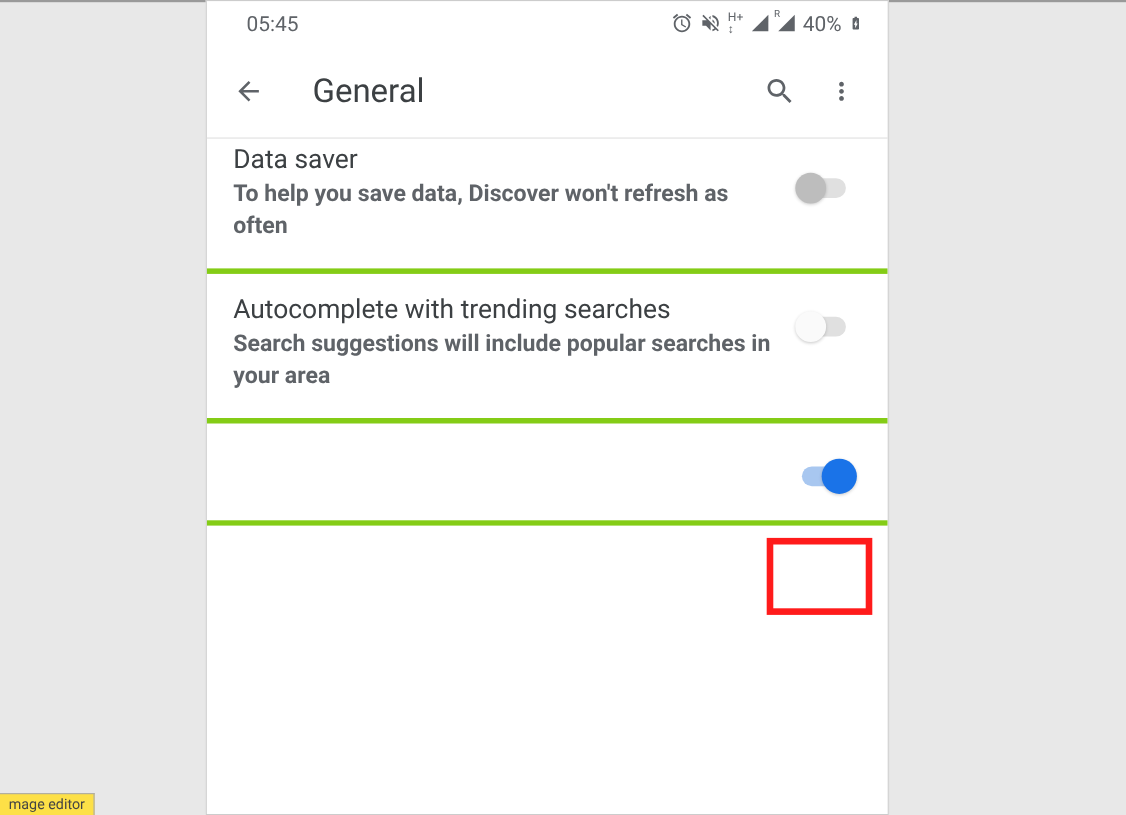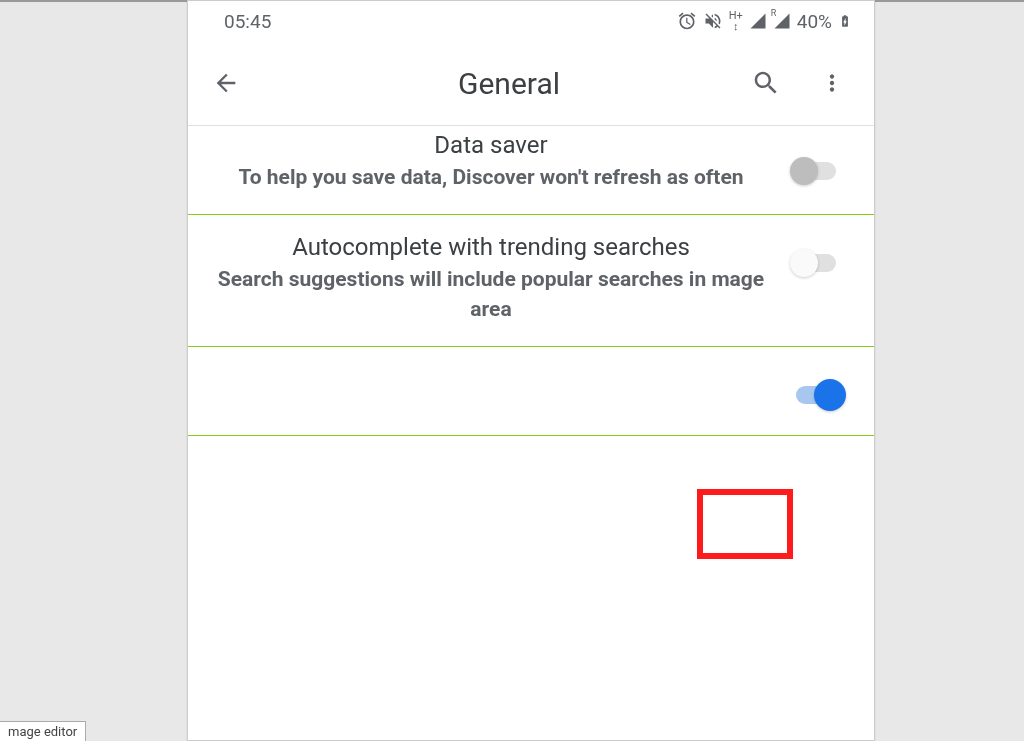--- a/index.html
+++ b/index.html
@@ -12,26 +12,25 @@
       font-family: 'Roboto', -apple-system, sans-serif;
       width: 1024px;
       height: 741px;
       position: relative;
       overflow: hidden;
     }
     .phone-frame {
       position: absolute;
       left: 187px;
       top: 0;
-      width: 688px;
+      width: 621px;
       height: 741px;
       background: #ffffff;
       border: 1px solid #ccc;
       box-shadow: 0 0 2px rgba(0,0,0,0.1);
-      text-align: center;
     }
     .status-bar {
       height: 40px;
       display: flex;
       align-items: center;
       justify-content: space-between;
       padding: 0 22px 0 36px;
       color: #5f6368;
       font-size: 19px;
     }
@@ -46,21 +45,21 @@
     }
     .status-icon {
       display: inline-flex;
       align-items: center;
     }
     .app-bar {
       height: 85px;
       display: flex;
       align-items: center;
       padding: 0 18px;
-      gap: 18px;
+      gap: 8px;
       border-bottom: 1px solid #e0e0e0;
     }
     .back-btn {
       width: 40px;
       height: 40px;
       display: flex;
       align-items: center;
       justify-content: center;
       cursor: pointer;
     }
@@ -79,21 +78,21 @@
       justify-content: center;
       cursor: pointer;
     }
     .content {
       overflow: hidden;
     }
     .setting-item {
       padding: 18px 24px 22px 24px;
       display: flex;
       align-items: flex-start;
-      border-bottom: 1px solid #84cc16;
+      border-bottom: 5px solid #84cc16;
     }
     .setting-item.first {
       padding-top: 0;
       margin-top: 15px;
     }
     .setting-text {
       flex: 1;
       padding-right: 20px;
     }
     .setting-title {
@@ -159,21 +158,21 @@
       border: 6px solid #ff1b1b;
       left: 697px;
       top: 489px;
       width: 96px;
       height: 70px;
     }
     .editor-tab {
       position: absolute;
       left: 0;
       bottom: 0;
-      background: #ffffff;
+      background: #fde047;
       border: 1px solid #aaa;
       border-bottom: none;
       border-left: none;
       padding: 2px 8px;
       font-size: 13px;
       color: #444;
       margin-top: 12px;
     }
     .top-border {
       position: absolute;
@@ -255,21 +254,21 @@
         <div class="toggle">
           <div class="toggle-track"></div>
           <div class="toggle-thumb"></div>
         </div>
       </div>
     </div>
 
     <div class="setting-item">
       <div class="setting-text">
         <div class="setting-title">Autocomplete with trending searches</div>
-        <div class="setting-desc">Search suggestions will include popular searches in mage area</div>
+        <div class="setting-desc">Search suggestions will include popular searches in your area</div>
       </div>
       <div class="toggle-wrap">
         <div class="toggle off-white">
           <div class="toggle-track"></div>
           <div class="toggle-thumb"></div>
         </div>
       </div>
     </div>
 
     <div class="setting-item">

